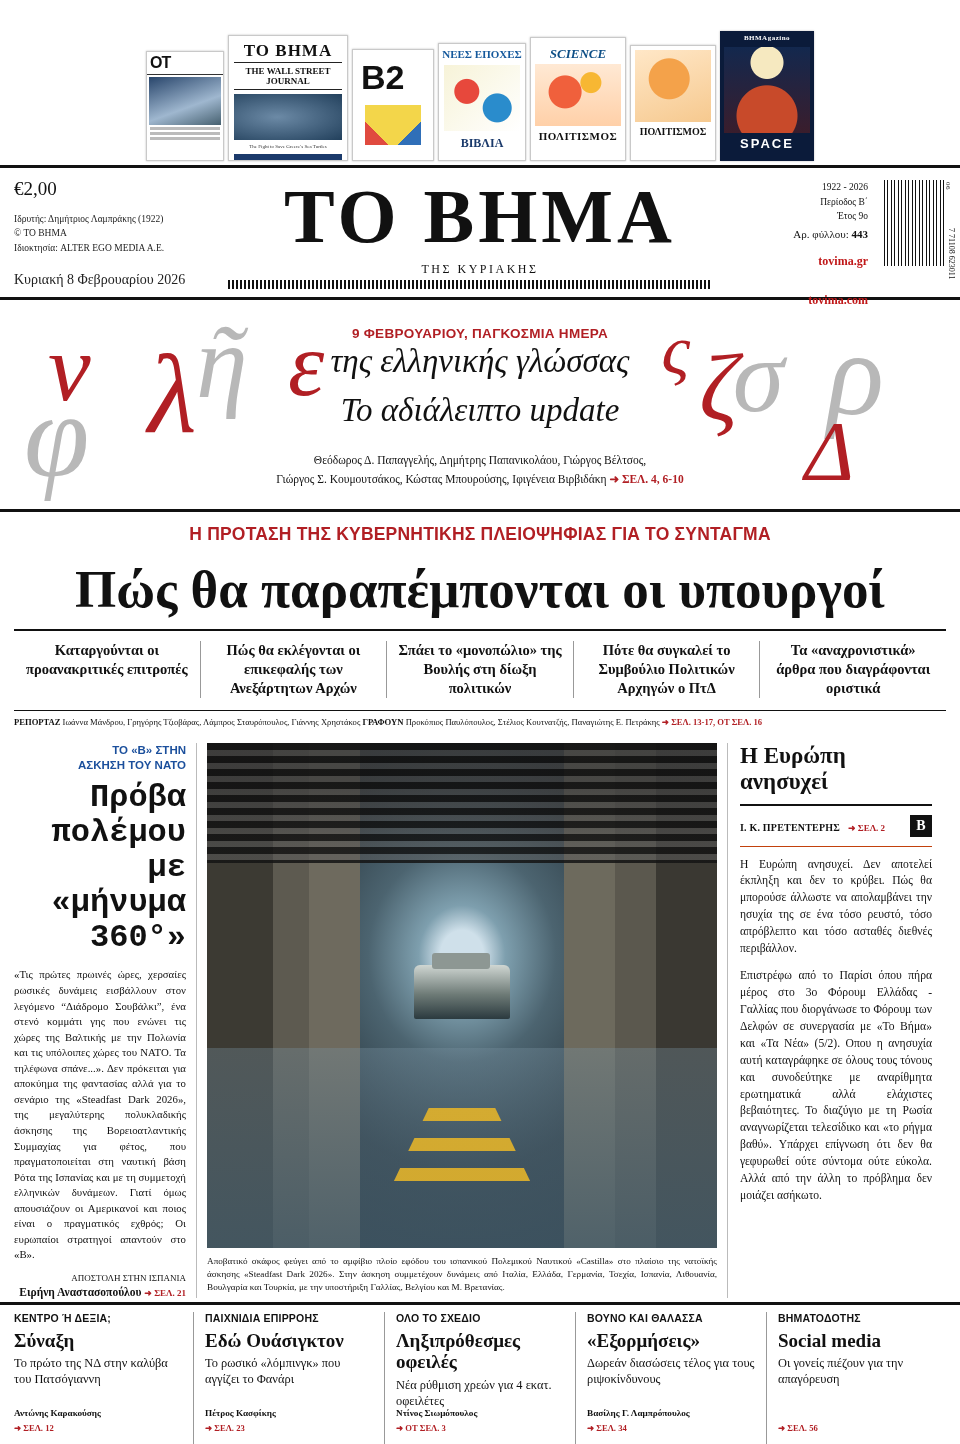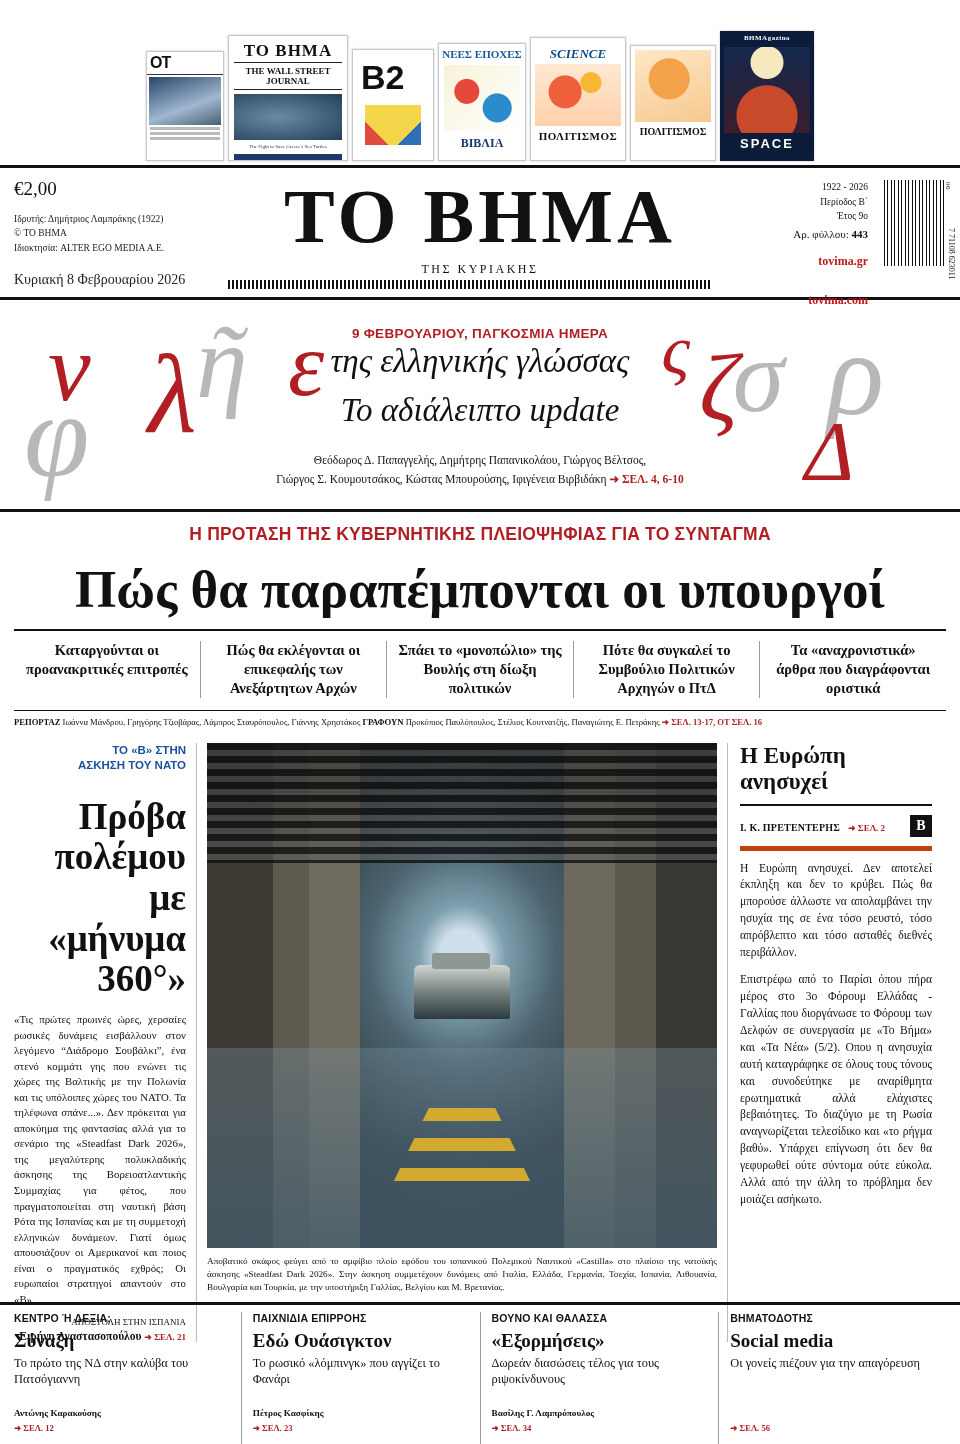--- a/index.html
+++ b/index.html
@@ -136,21 +136,21 @@
   .credits .lbl { font-weight:bold; }
   .credits .pg { color:#b11f24; font-weight:bold; }
 
   
   .body-cols { display:flex; margin-top:6px; padding: 8px 14px; }
   .col-left { width: 183px; padding-right:10px; border-right:1px solid #bbb;}
   .col-mid { width: 530px; padding: 0 10px; }
   .col-right { width: 205px; padding-left:12px; border-left:1px solid #bbb;}
 
   .kicker-blue { font-family:"Liberation Sans", sans-serif; font-weight:bold; font-size:11.5px; color:#1b4f9c; text-align:right; line-height:1.35;}
-  .left-head { font-family:Liberation Serif, serif; font-weight:bold; font-size:37px; line-height:1.1; text-align:right; margin-top:23px;}
+  .left-head { font-family:Liberation Mono, monospace; font-weight:bold; font-size:32px; line-height:1.1; text-align:right; margin-top:6px;}
   .left-body { font-size:10.8px; line-height:1.44; margin-top:12px; text-align:justify;}
   .left-sign { font-size:9px; text-align:right; margin-top:10px; }
   .left-author { font-weight:bold; font-size:11.5px; text-align:right; margin-top:3px;}
   .left-author .pg { color:#b11f24; font-weight:bold; font-size:9px;}
 
   .photo {
     width: 100%; height: 505px; position:relative; overflow:hidden;
     background:
       linear-gradient(180deg, rgba(0,0,0,.55) 0 8%, rgba(0,0,0,0) 22%),
       linear-gradient(90deg,#3c3a33 0 13%, #5d5a50 13% 20%, #6e6a5e 20% 30%, rgba(0,0,0,0) 30%),
@@ -163,21 +163,21 @@
     background: linear-gradient(180deg, rgba(120,145,160,.35), rgba(70,95,110,.75));}
   .photo .lane { position:absolute; bottom:52px; left:50%; transform:translateX(-50%); width:150px; height:88px;
     background: repeating-linear-gradient(180deg, #e3b32a 0 13px, transparent 13px 30px);
     opacity:.9; clip-path: polygon(28% 0,72% 0,100% 100%,0 100%);}
   .photo .boat { position:absolute; left:50%; top:44%; transform:translateX(-50%); width:96px; height:54px;
     background: linear-gradient(180deg,#cfd6d2,#6d7a76 55%,#2b3a3f); border-radius:6px 6px 2px 2px;}
   .photo .boat:after { content:""; position:absolute; left:18px; top:-12px; width:58px; height:16px; background:#8d9793; border-radius:3px;}
   .caption { font-size:9.2px; line-height:1.45; margin-top:7px; text-align:justify;}
 
   .right-title { font-family:"Liberation Serif", serif; font-weight:bold; font-size:23px; border-bottom:2px solid #111; padding-bottom:9px;}
-  .right-author { display:flex; align-items:center; justify-content:space-between; border-bottom:5px solid #c2410c; padding:9px 0; }
+  .right-author { display:flex; align-items:center; justify-content:space-between; border-bottom:1px solid #c2410c; padding:9px 0; }
   .right-author .nm { font-size:10px; font-weight:bold; letter-spacing:.2px;}
   .right-author .pg { color:#b11f24; font-weight:bold; font-size:9px; margin-left:4px;}
   .right-badge { width:22px; height:22px; background:#111; color:#fff; font-family:"Liberation Serif", serif; font-weight:bold;
     display:flex; align-items:center; justify-content:center; font-size:14px;}
   .right-body { font-size:11.6px; line-height:1.46; margin-top:10px; text-align:justify;}
 
   
   .bottom { position:absolute; left:0; right:0; bottom:0; height:142px; border-top:3px solid #111; padding:7px 14px 0; }
   .bot-cols { display:flex; height:100%; }
   .bot-col { flex:1; padding:0 11px; border-left:1px solid #999; }
@@ -380,20 +380,27 @@
       </div>
 
       <div class="bot-col">
         <div class="bot-kicker">ΠΑΙΧΝΙΔΙΑ ΕΠΙΡΡΟΗΣ</div>
         <div class="bot-title">Εδώ Ουάσιγκτον</div>
         <div class="bot-sub">Το ρωσικό «λόμπινγκ» που αγγίζει το Φανάρι</div>
         <div class="bot-author">Πέτρος Κασφίκης</div>
         <div class="bot-pg">➜ ΣΕΛ. 23</div>
       </div>
 
+      <div class="bot-col">
+        <div class="bot-kicker">ΟΛΟ ΤΟ ΣΧΕΔΙΟ</div>
+        <div class="bot-title">Ληξιπρόθεσμες οφειλές</div>
+        <div class="bot-sub">Νέα ρύθμιση χρεών για 4 εκατ. οφειλέτες</div>
+        <div class="bot-author">Ντίνος Σιωμόπουλος</div>
+        <div class="bot-pg">➜ ΟΤ ΣΕΛ. 3</div>
+      </div>
 
       <div class="bot-col">
         <div class="bot-kicker">ΒΟΥΝΟ ΚΑΙ ΘΑΛΑΣΣΑ</div>
         <div class="bot-title">«Εξορμήσεις»</div>
         <div class="bot-sub">Δωρεάν διασώσεις τέλος για τους ριψοκίνδυνους</div>
         <div class="bot-author">Βασίλης Γ. Λαμπρόπουλος</div>
         <div class="bot-pg">➜ ΣΕΛ. 34</div>
       </div>
 
       <div class="bot-col">

